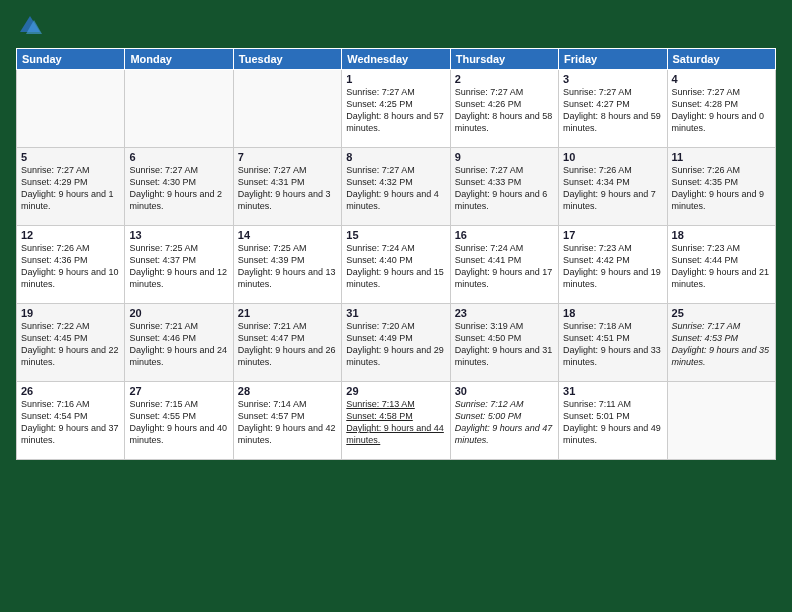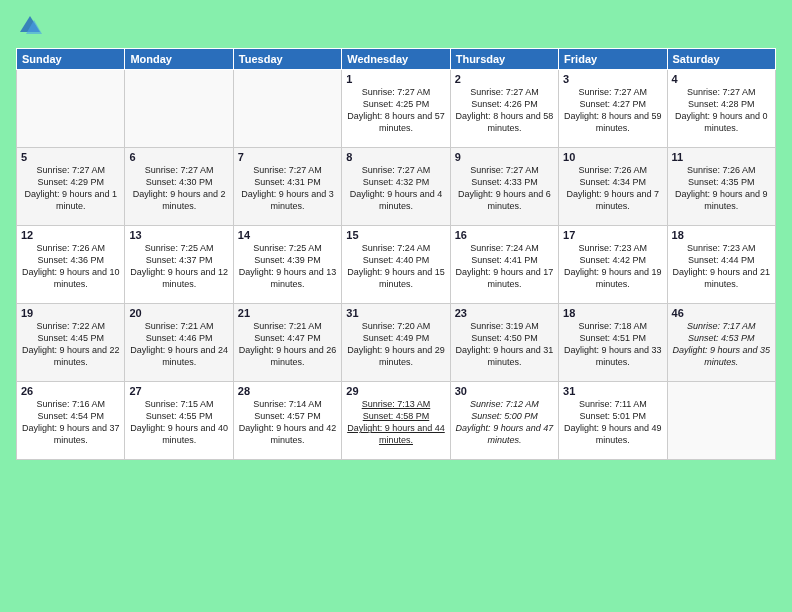--- a/index.html
+++ b/index.html
@@ -7,21 +7,21 @@
       font-family: Arial, sans-serif;
       background: #fff;
       width: 792px;
       height: 612px;
       overflow: hidden;
     }
     .page {
       width: 792px;
       height: 612px;
       padding: 12px 16px 4px 16px;
-      background: #86efac;
+      background: #14532d;
     }
     .header {
       display: flex;
       justify-content: space-between;
       align-items: flex-start;
       margin-bottom: 8px;
     }
     .logo {
       display: flex;
       align-items: center;
@@ -86,21 +86,20 @@
     .day-num {
       font-size: 11px;
       font-weight: bold;
       color: #1a1a2e;
       margin-bottom: 1px;
     }
     .day-info {
       color: #222;
       line-height: 1.35;
       font-size: 9px;
-      text-align: center;
     }
     .empty-cell {
       background: #f9f9f9 !important;
     }
   </style>
 </head>
 <body>
 
 <div class="page">
   <div class="header">
@@ -281,21 +280,21 @@
 Sunset: 4:50 PM
 Daylight: 9 hours and 31 minutes.</div>
           </td>
           <td>
             <div class="day-num">18</div>
             <div class="day-info" style="white-space: pre-line;">Sunrise: 7:18 AM
 Sunset: 4:51 PM
 Daylight: 9 hours and 33 minutes.</div>
           </td>
           <td>
-            <div class="day-num">46</div>
+            <div class="day-num">25</div>
             <div class="day-info" style="white-space: pre-line; font-style: italic;">Sunrise: 7:17 AM
 Sunset: 4:53 PM
 Daylight: 9 hours and 35 minutes.</div>
           </td>
         </tr>
         <tr>
           <td>
             <div class="day-num">26</div>
             <div class="day-info" style="white-space: pre-line;">Sunrise: 7:16 AM
 Sunset: 4:54 PM

